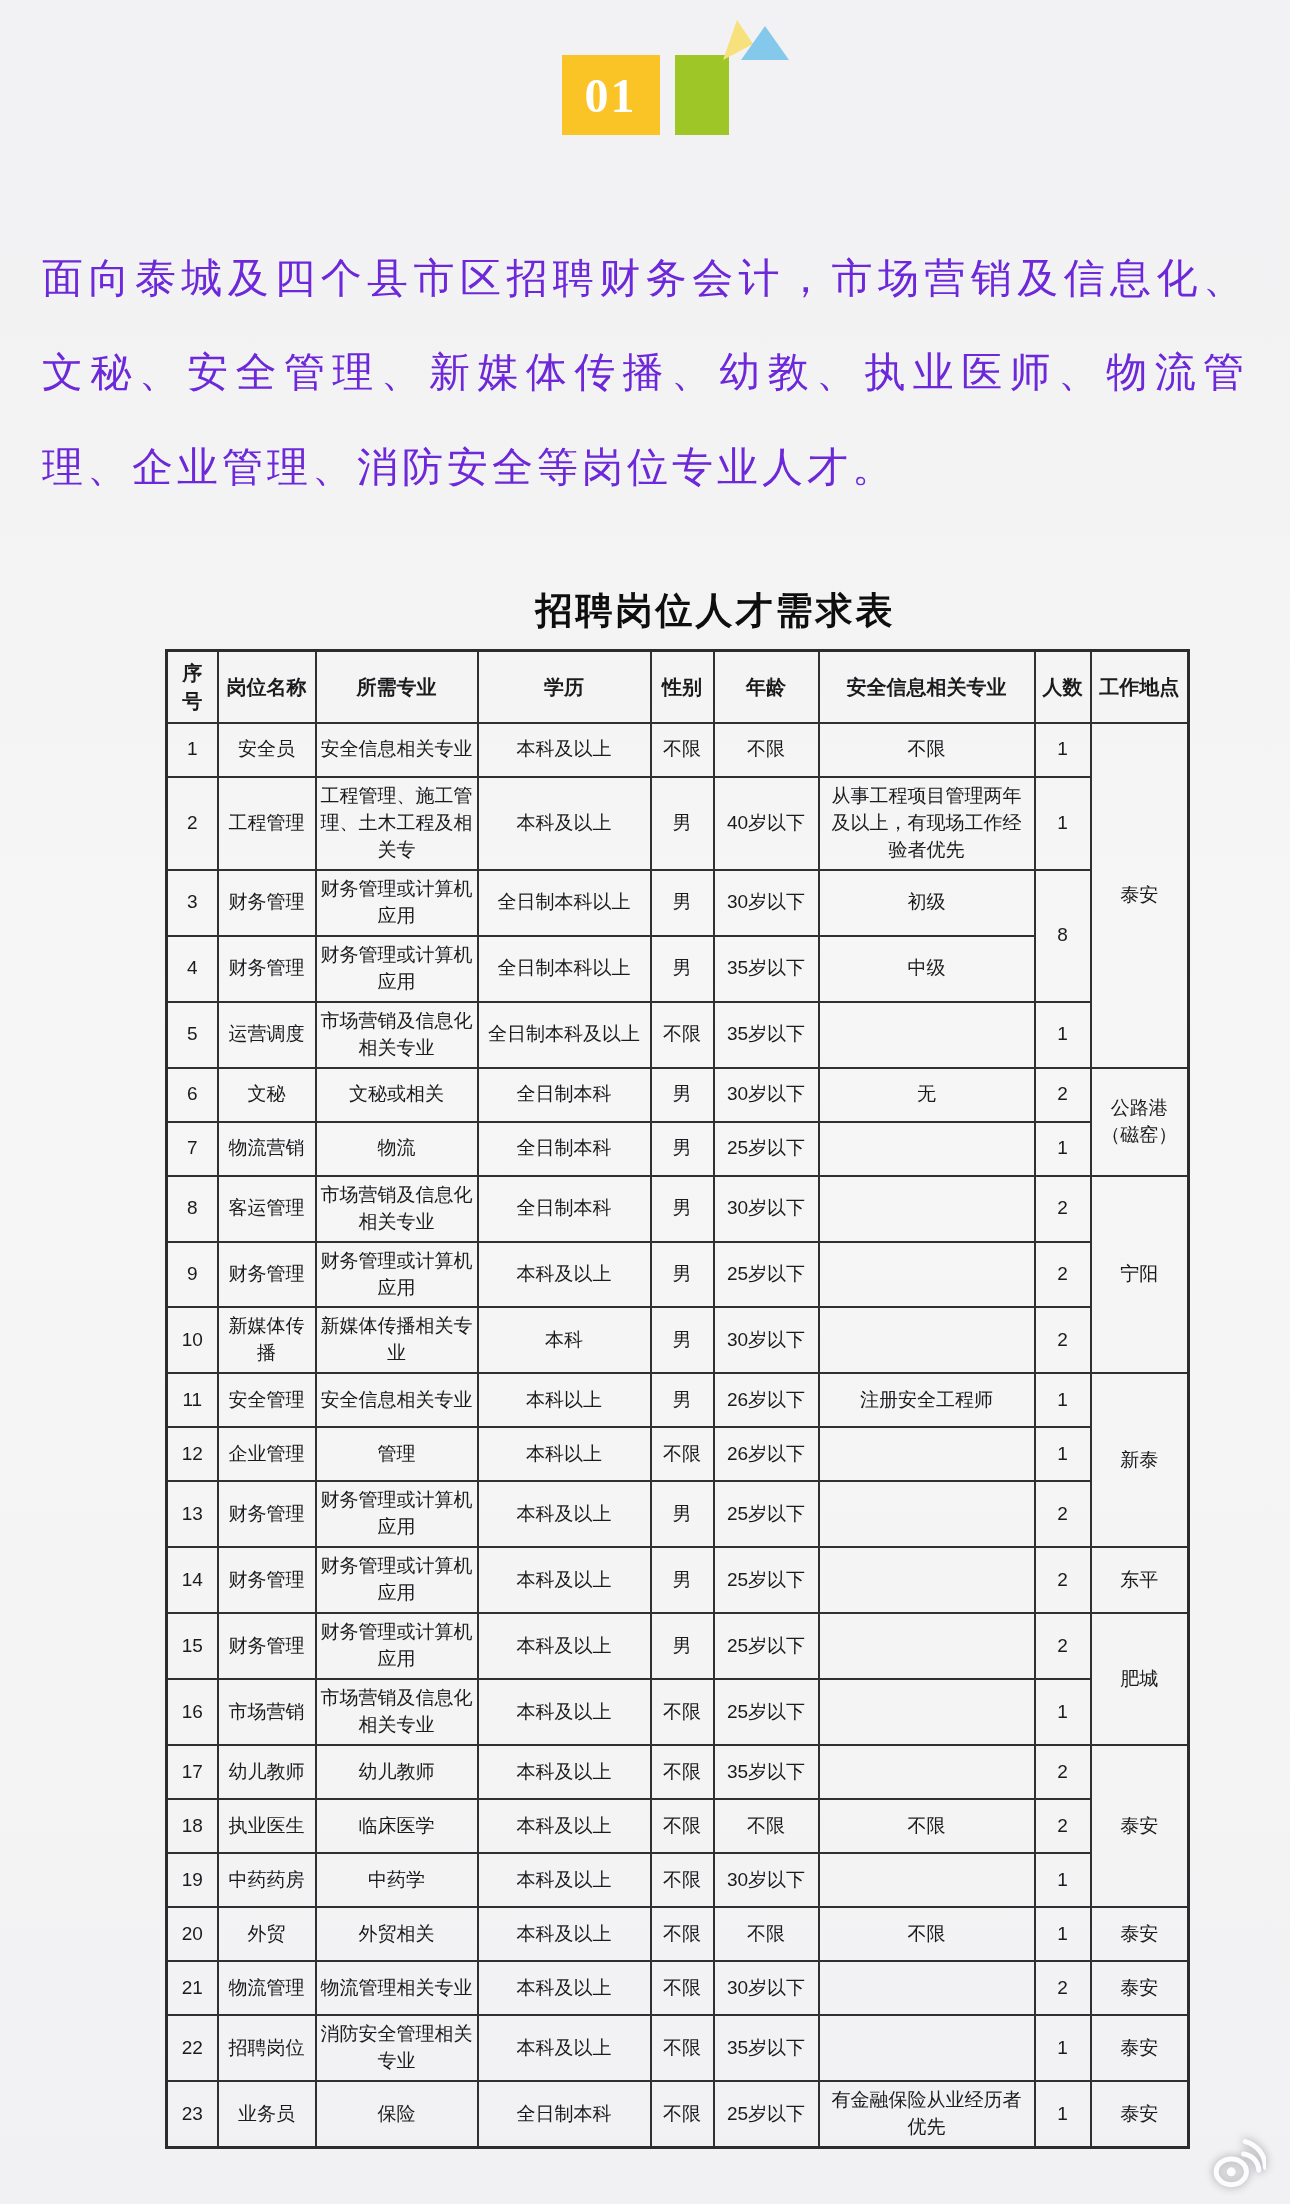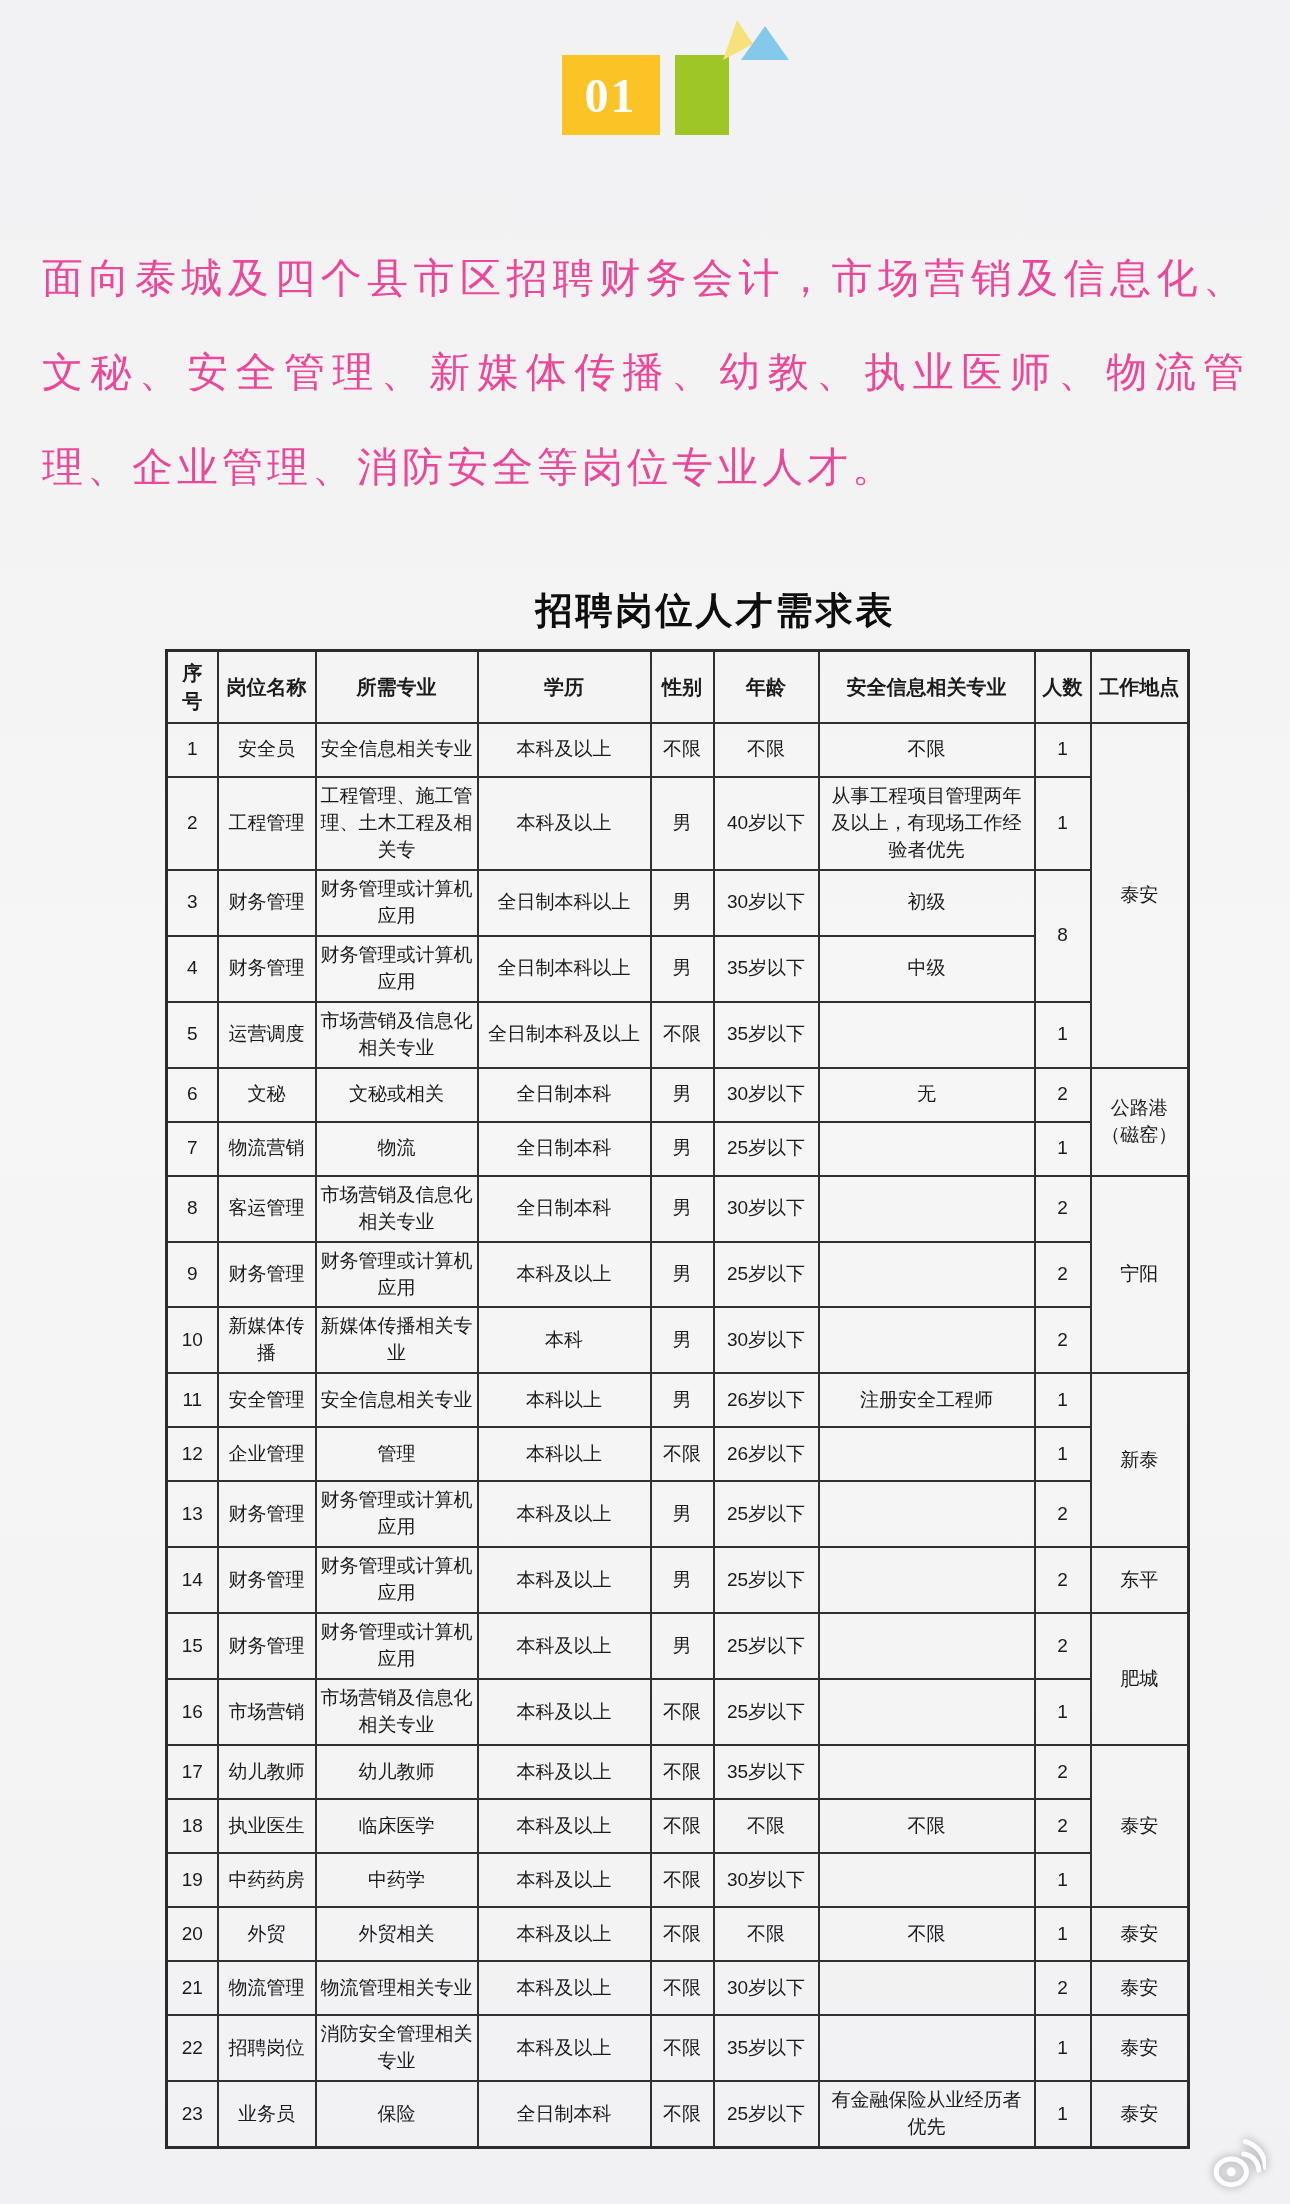--- a/index.html
+++ b/index.html
@@ -23,21 +23,21 @@
   .badge-title{
     display:flex;align-items:center;position:relative;
     color:#ffffff;font-weight:bold;font-size:49px;letter-spacing:7px;
     padding:0 24px 0 30px;
   }
   .corner-triangles{position:absolute;top:-35px;right:-62px;width:70px;height:40px;}
   
   .intro{
     margin:96px 42px 0 42px;
     font-size:41px;line-height:2.3;letter-spacing:4px;
-    color:#ec4899;text-align:justify;
+    color:#6d28d9;text-align:justify;
   }
   
   .table-wrap{margin:72px 0 0 165px;width:1101px;}
   .table-title{
     text-align:center;font-size:37px;font-weight:bold;color:#0e0e0f;
     letter-spacing:3px;margin:0 0 13px 0;
     font-family:"Liberation Serif", serif;
   }
   table.req{
     border-collapse:collapse;table-layout:fixed;width:1022px;

